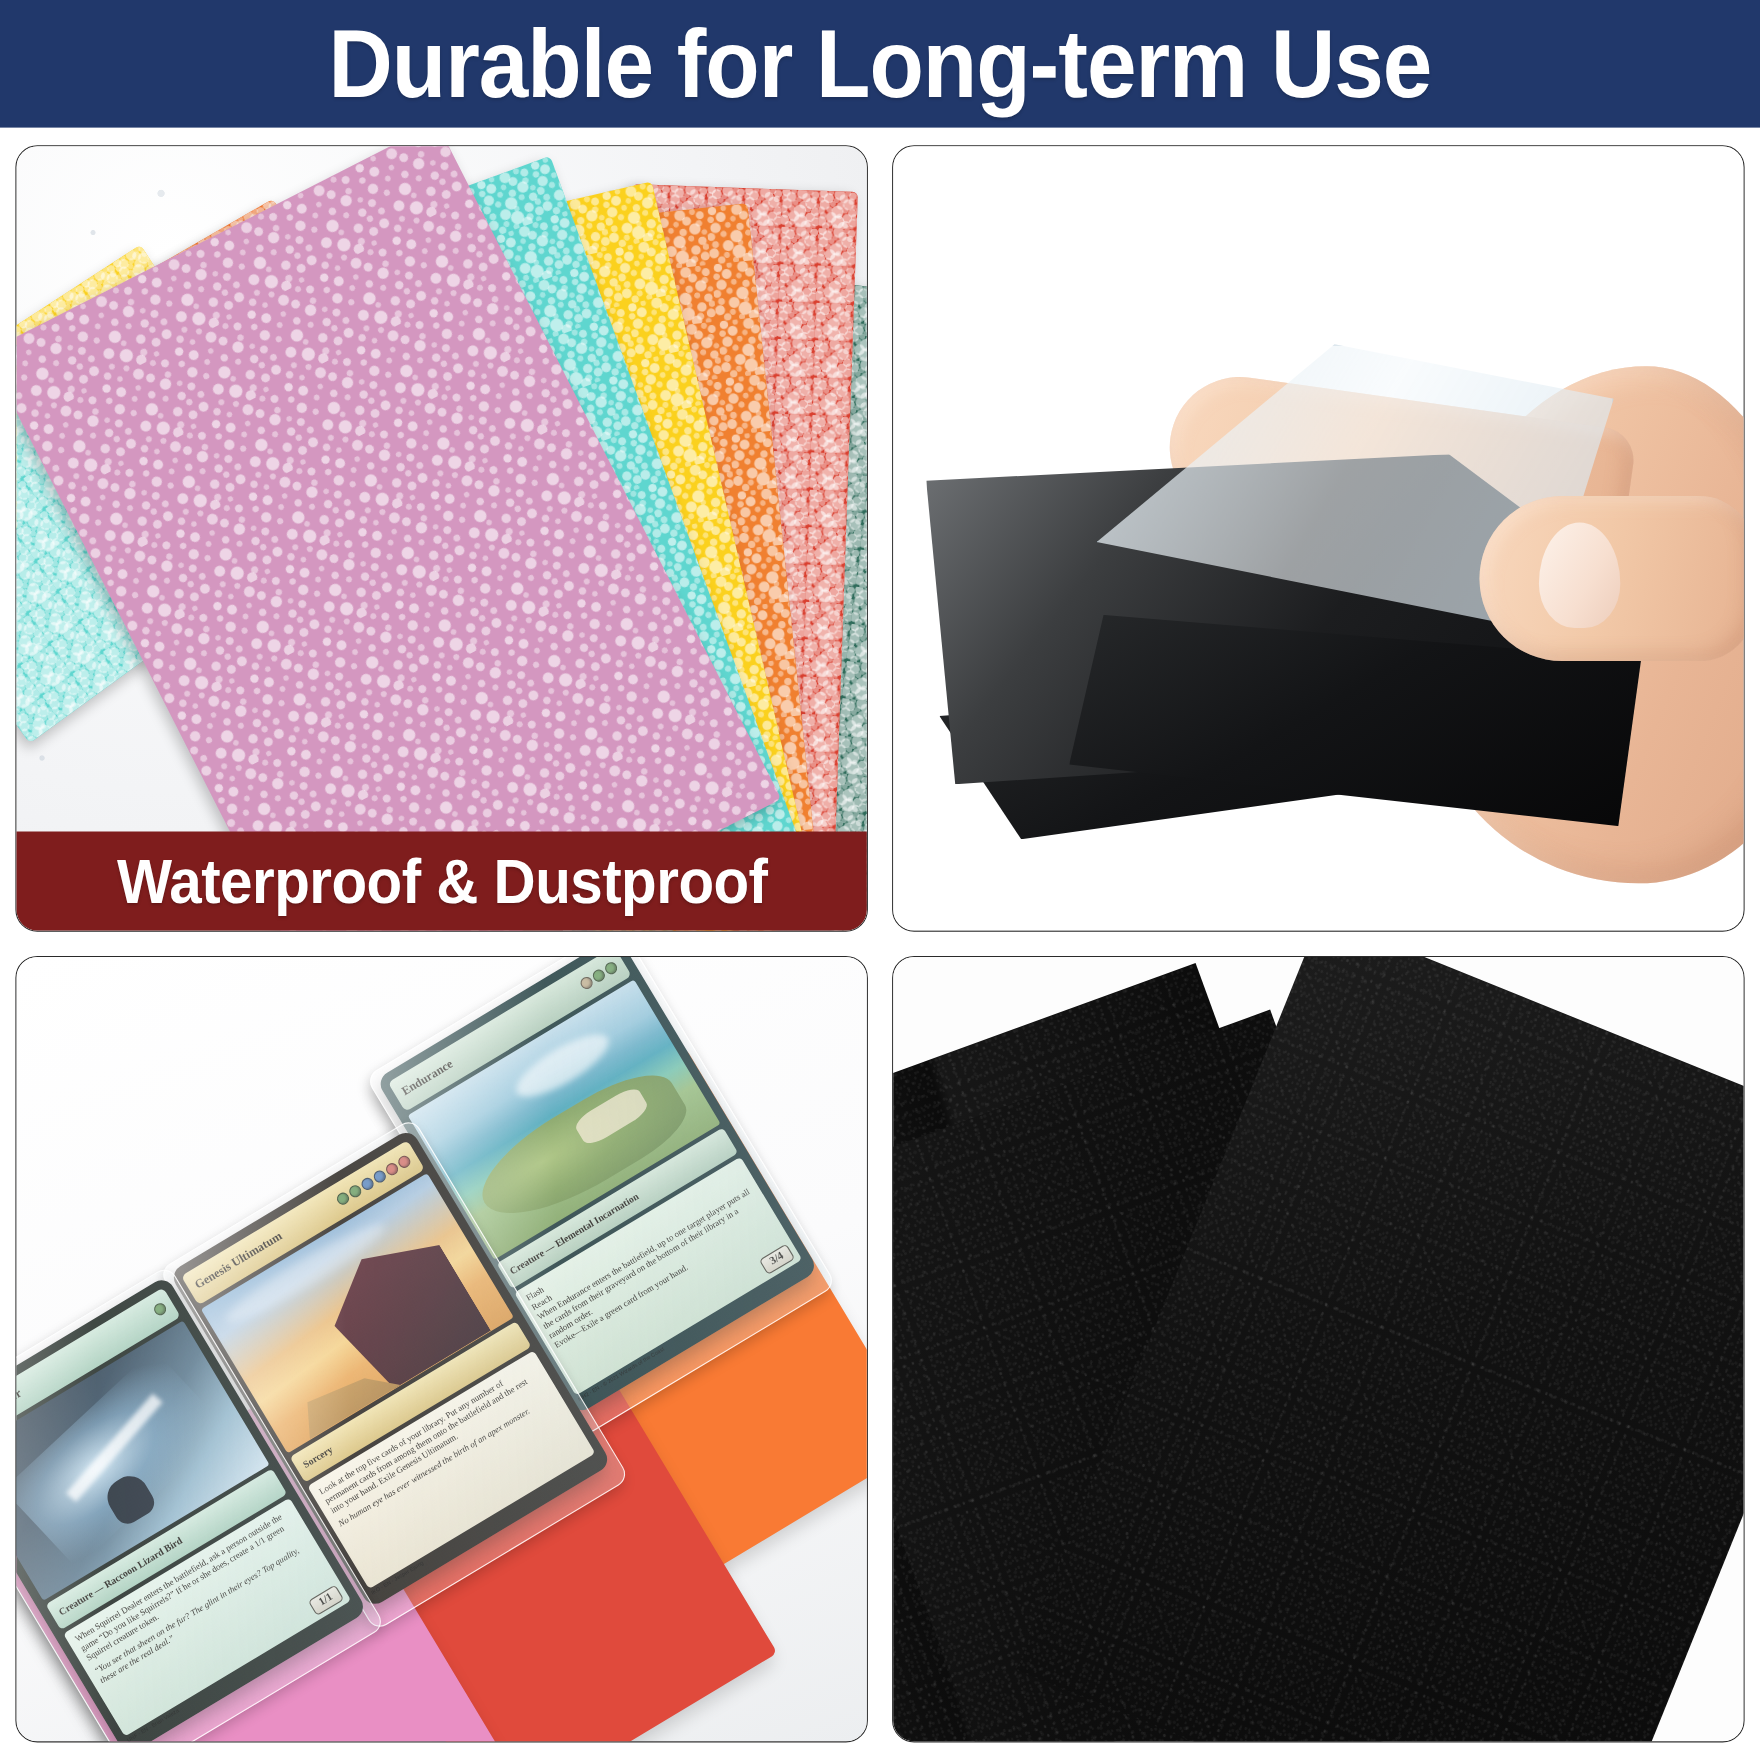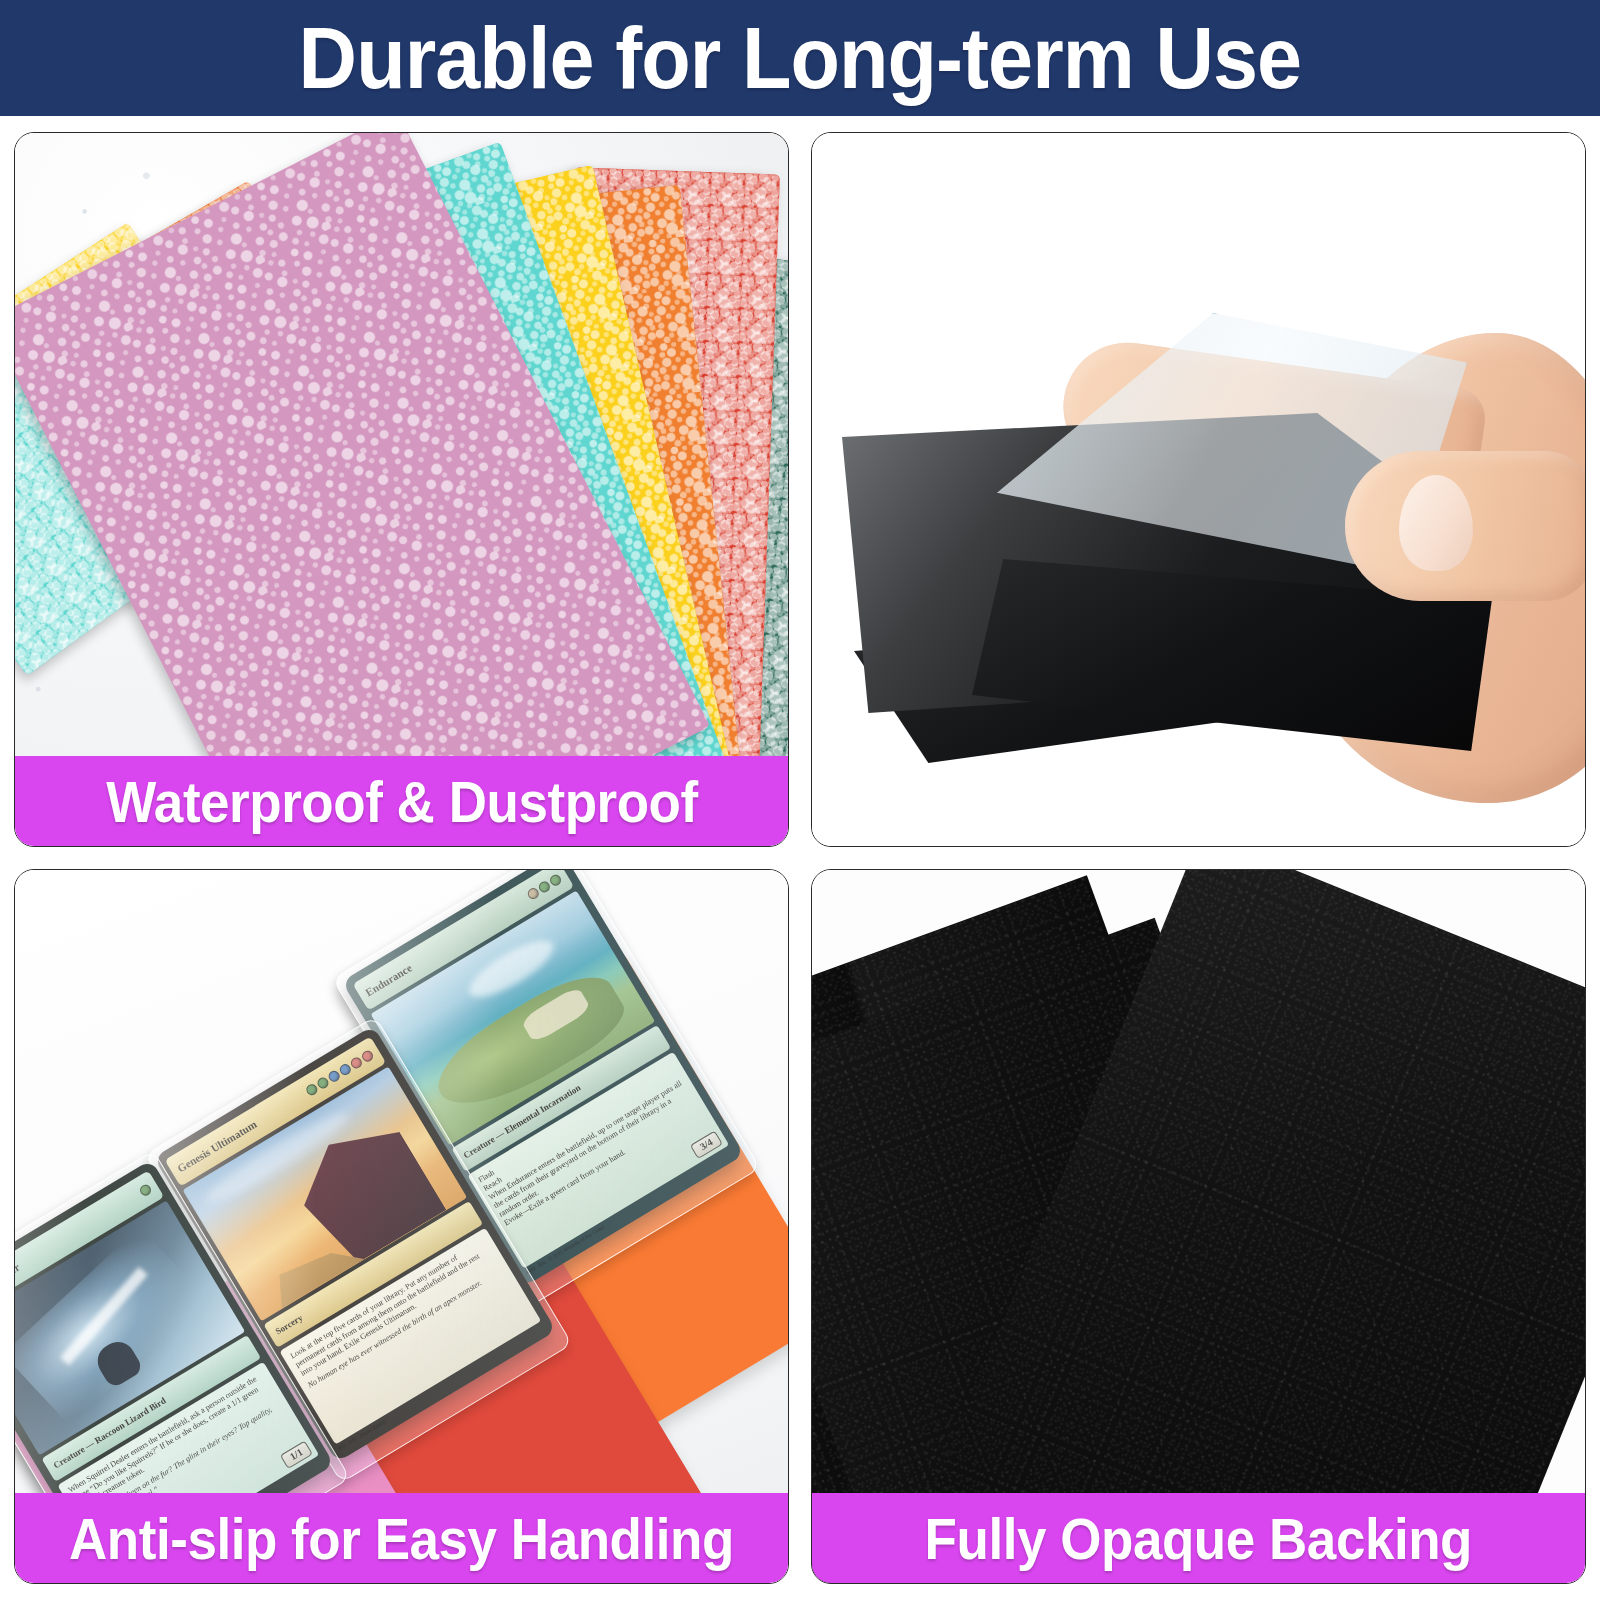--- a/index.html
+++ b/index.html
@@ -68,21 +68,21 @@
     position: absolute;
     inset: 0;
     overflow: hidden;
   }
 
   
   .panel-caption {
     position: absolute;
     left: -2px; right: -2px; bottom: -2px;
     height: 92px;
-    background: #d946ef;
+    background: #7f1d1d;
     border-bottom-left-radius: 21px;
     border-bottom-right-radius: 21px;
     display: flex;
     align-items: center;
     justify-content: center;
     z-index: 30;
   }
   .panel-caption .caption-text {
     color: #ffffff;
     font-family: "Liberation Sans Narrow", "Liberation Sans", sans-serif;
@@ -536,23 +536,20 @@
                 <span class="mtg-flavor">“You see that sheen on the fur? The glint in their eyes? Top quality, these are the real deal.”</span>
                 <span class="mtg-pt">1/1</span>
               </div>
               <div class="mtg-footer">UNF · EN · Brian Valeza</div>
             </div>
           </div>
           <div class="sleeve-gloss"></div>
         </div>
       </div>
 
-      <div class="panel-caption">
-        <span class="caption-text">Anti-slip for Easy Handling</span>
-      </div>
     </div>
 
     <div class="panel">
       <div class="panel-photo">
         <div class="p4-bg"></div>
 
         <div class="black-sheet" style="left:-120px; top:75px; width:520px; height:640px; transform: rotate(-20deg);
                     background: linear-gradient(94deg, #141414 0%, #0c0c0c 22%, #161616 24%, #0b0b0b 46%, #171717 48%, #0a0a0a 100%);">
           <div class="black-tex"></div>
         </div>
@@ -561,19 +558,16 @@
                     background: linear-gradient(120deg, #181818 0%, #0e0e0e 48%, #090909 100%);">
           <div class="black-tex"></div>
         </div>
 
         <div class="black-sheet" style="left:230px; top:40px; width:560px; height:740px; transform: rotate(22deg);
                     background: linear-gradient(150deg, #1d1d1d 0%, #121212 40%, #0a0a0a 100%);">
           <div class="black-tex"></div>
         </div>
       </div>
 
-      <div class="panel-caption">
-        <span class="caption-text">Fully Opaque Backing</span>
-      </div>
     </div>
 
   </div>
 </div>
 
 </body></html>

